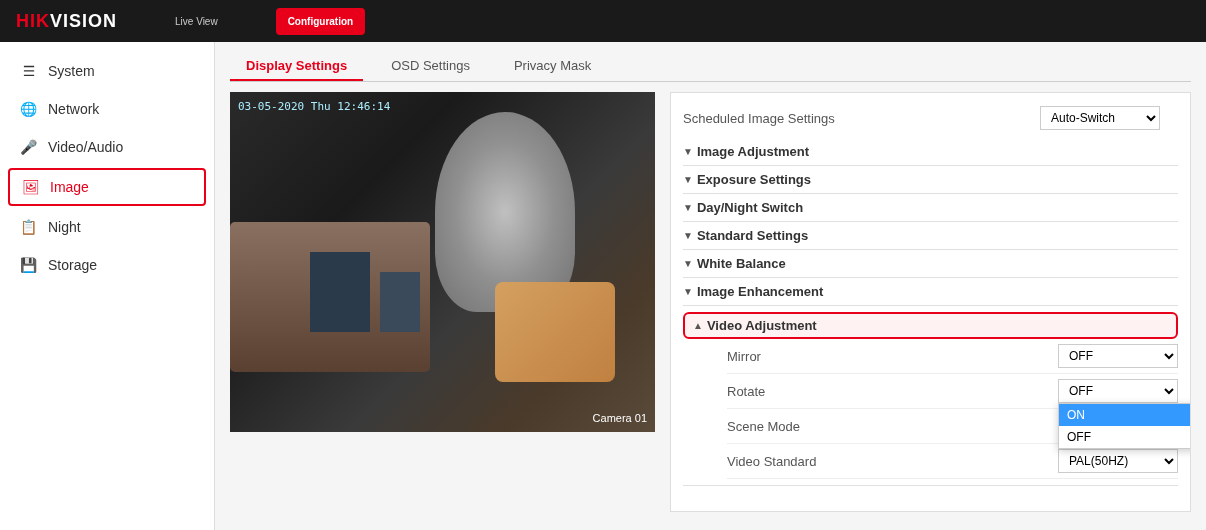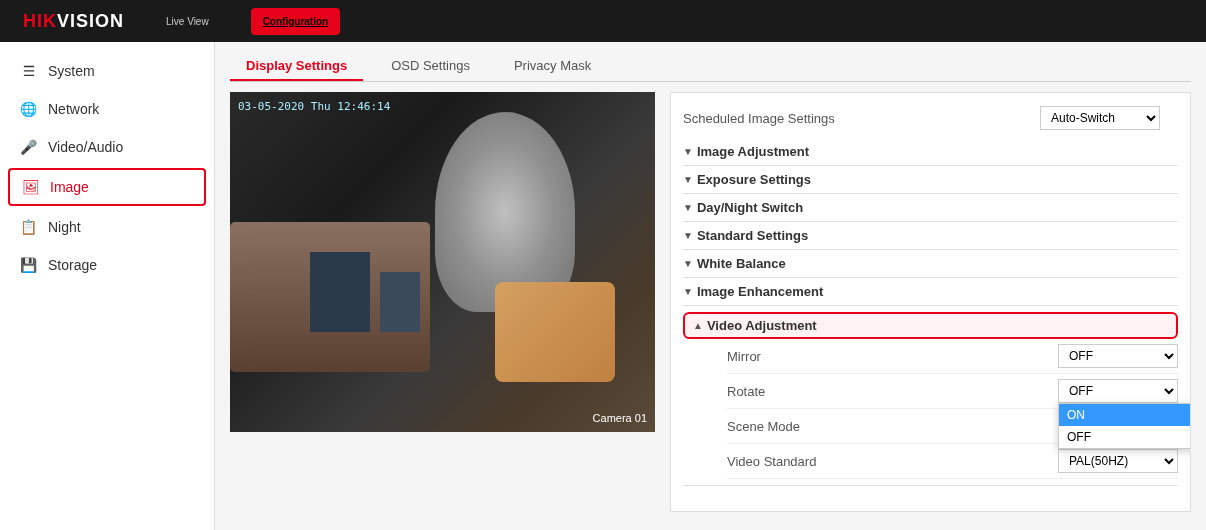--- a/index.html
+++ b/index.html
@@ -4,42 +4,41 @@
   <style>
     * { margin: 0; padding: 0; box-sizing: border-box; }
     body { font-family: Arial, sans-serif; font-size: 13px; background: #f0f0f0; width: 1206px; height: 530px; overflow: hidden; }
 
     
     .top-nav {
       background: #1a1a1a;
       height: 42px;
       display: flex;
       align-items: center;
-      padding: 0 23px;
-      gap: 30px;
+      padding: 0 16px;
+      gap: 46px;
     }
     .logo {
       color: #e8001a;
       font-size: 18px;
       font-weight: bold;
       letter-spacing: 1px;
     }
     .logo span { color: white; }
     .nav-item {
       color: #ccc;
       font-size: 10px;
       cursor: pointer;
       padding: 8px 12px;
     }
     .nav-item.active {
       background: #e8001a;
-      color: #000000;
+      color: #ffffff;
       border-radius: 4px;
       font-weight: bold;
-      text-decoration: underline;
     }
 
     
     .main-layout {
       display: flex;
       height: 488px;
     }
 
     
     .sidebar {

